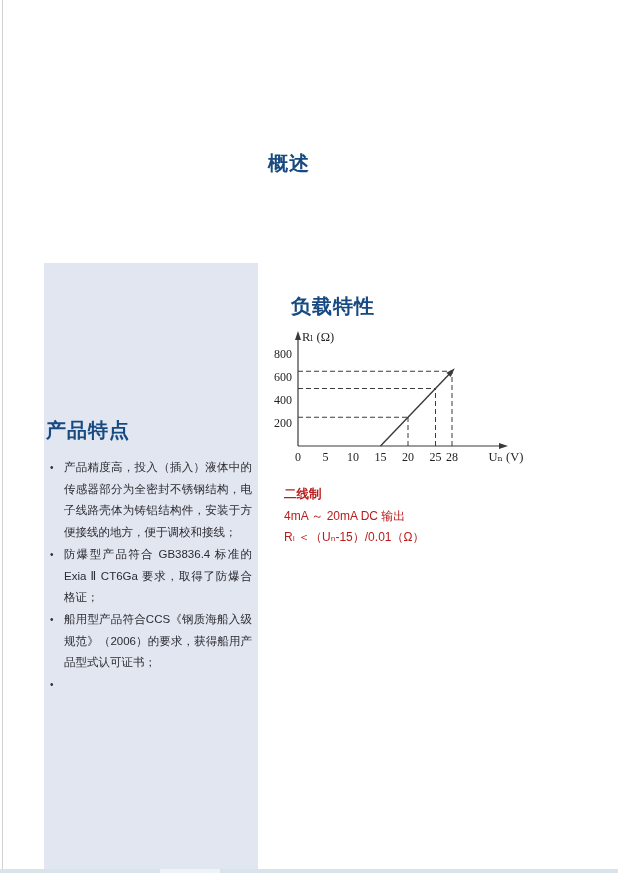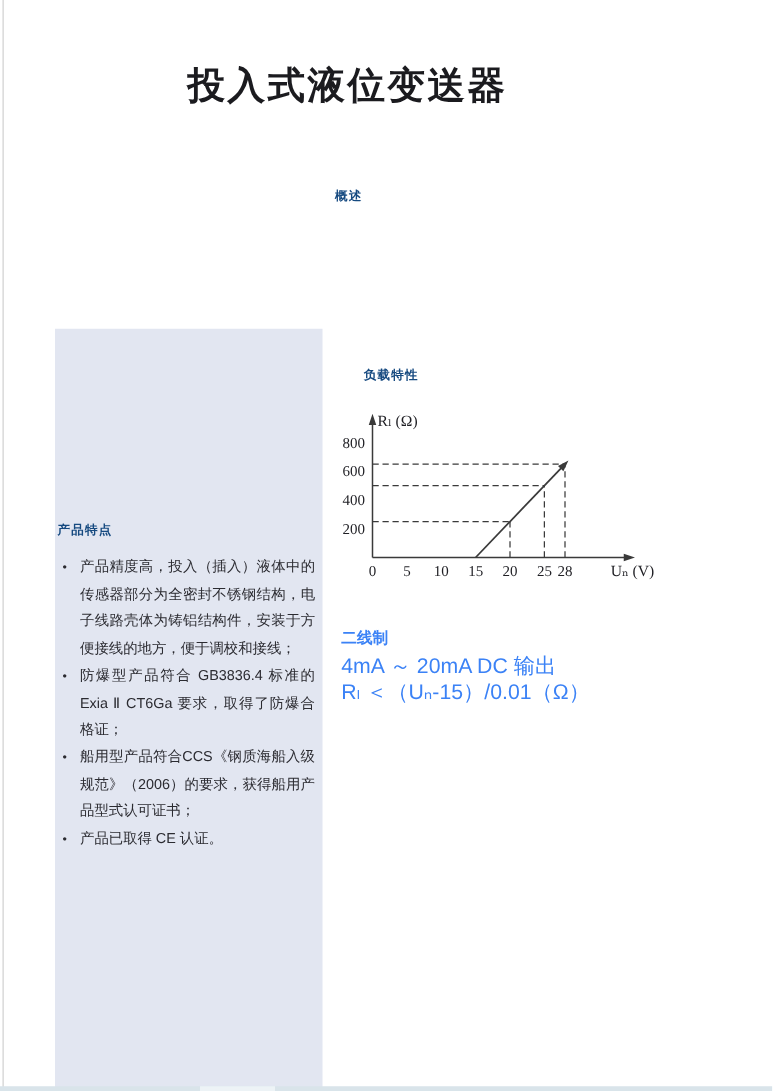--- a/index.html
+++ b/index.html
@@ -6,21 +6,21 @@
   .page{
     position:relative;width:618px;height:873px;background:#fff;overflow:hidden;
     font-family:"Liberation Sans","DejaVu Sans",sans-serif;
   }
   .edge-line{position:absolute;left:2px;top:0;width:1px;height:873px;background:#d2d2d2;}
   .title{
     position:absolute;left:150px;top:48px;margin:0;
     font-size:30px;font-weight:bold;letter-spacing:2px;color:#1b1b1f;
   }
   .blue-h{
-    font-size:10px;font-weight:bold;color:var(--accent,#164a80);margin:0;letter-spacing:1px;
+    font-size:20px;font-weight:bold;color:var(--accent,#164a80);margin:0;letter-spacing:1px;
   }
   
   .feature-box{
     position:absolute;left:44px;top:263px;width:214px;height:704px;
     background:var(--panel,#e2e6f1);box-sizing:border-box;padding:154px 6px 0 2px;
   }
   .feature-box ul{list-style:none;margin:13px 0 0;padding:0;}
   .feature-box li{
     display:flex;font-size:11.5px;line-height:21.7px;color:#2b2b31;text-align:justify;
   }
@@ -36,53 +36,51 @@
   }
   .load-h{position:absolute;top:293px;left:0;margin-left:23px;}
   .chart{position:absolute;top:325px;left:0;}
   .chart .ax{stroke:#3a3a3a;stroke-width:1.2px;}
   .chart .dash{stroke:#3a3a3a;stroke-width:1px;stroke-dasharray:5 3;}
   .chart .dataline{stroke:#3a3a3a;stroke-width:1.4px;}
   .chart .arrow{fill:#3a3a3a;stroke:none;}
   .chart text{font-family:"Liberation Serif","DejaVu Serif","DejaVu Sans",serif;fill:#1f1f24;}
   .chart .tick{font-size:12px;}
   .chart .axlabel{font-size:12.5px;}
-  .specs{position:absolute;top:484px;left:5px;color:#3b82f6;margin-top:16px;}
+  .specs{position:absolute;top:484px;left:16px;color:#b91c1c;}
   .wiring{font-size:12.5px;font-weight:bold;line-height:21px;margin-bottom:1px;}
-  .spec-line{font-size:17px;line-height:21px;}
+  .spec-line{font-size:12px;line-height:21px;}
   
   .footer-bar{position:absolute;left:0;bottom:0;width:618px;height:4px;background:var(--footer,#d9e4ea);}
   .footer-gap{position:absolute;left:160px;top:0;width:60px;height:4px;background:#edf3f6;}
 </style>
 </head>
 <body>
 
 <div class="page">
   <div class="edge-line"></div>
 
-  <h1 class="title">投入式液位变送器</h1>
 
   <section class="feature-box">
     <h2 class="blue-h">产品特点</h2>
     <ul>
       <li>
         <span class="bullet">•</span>
         <span>产品精度高，投入（插入）液体中的传感器部分为全密封不锈钢结构，电子线路壳体为铸铝结构件，安装于方便接线的地方，便于调校和接线；</span>
       </li>
       <li>
         <span class="bullet">•</span>
         <span>防爆型产品符合 GB3836.4 标准的 Exia Ⅱ CT6Ga 要求，取得了防爆合格证；</span>
       </li>
       <li>
         <span class="bullet">•</span>
         <span>船用型产品符合CCS《钢质海船入级规范》（2006）的要求，获得船用产品型式认可证书；</span>
       </li>
       <li>
         <span class="bullet">•</span>
-        <span>产品已取得 CE 认证。</span>
       </li>
     </ul>
   </section>
 
   <section class="right-col">
     <h2 class="blue-h overview-h">概述</h2>
 
     <h2 class="blue-h load-h">负载特性</h2>
     <svg class="chart" width="270" height="145" viewBox="0 0 270 145" aria-hidden="true">
         <line x1="30" y1="121" x2="30" y2="12" class="ax"></line>

